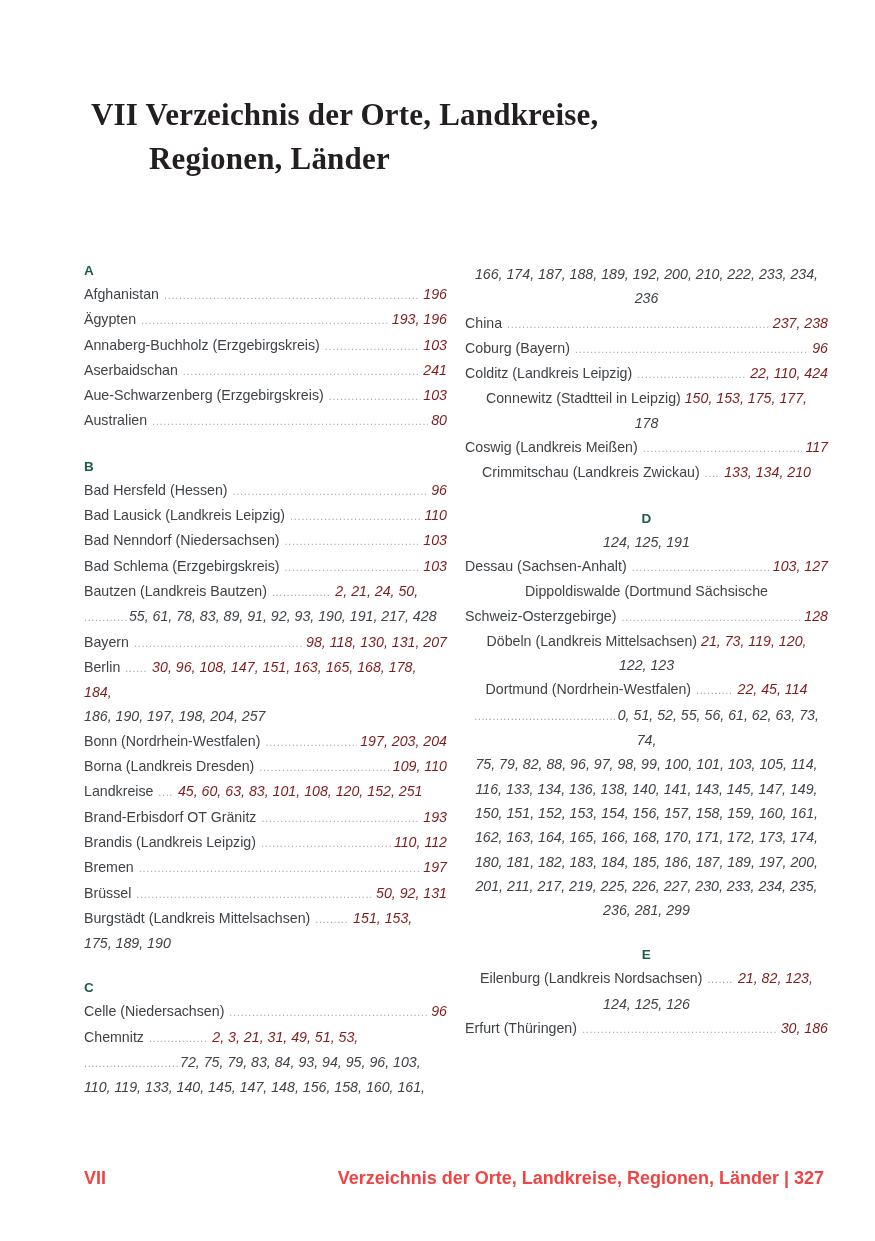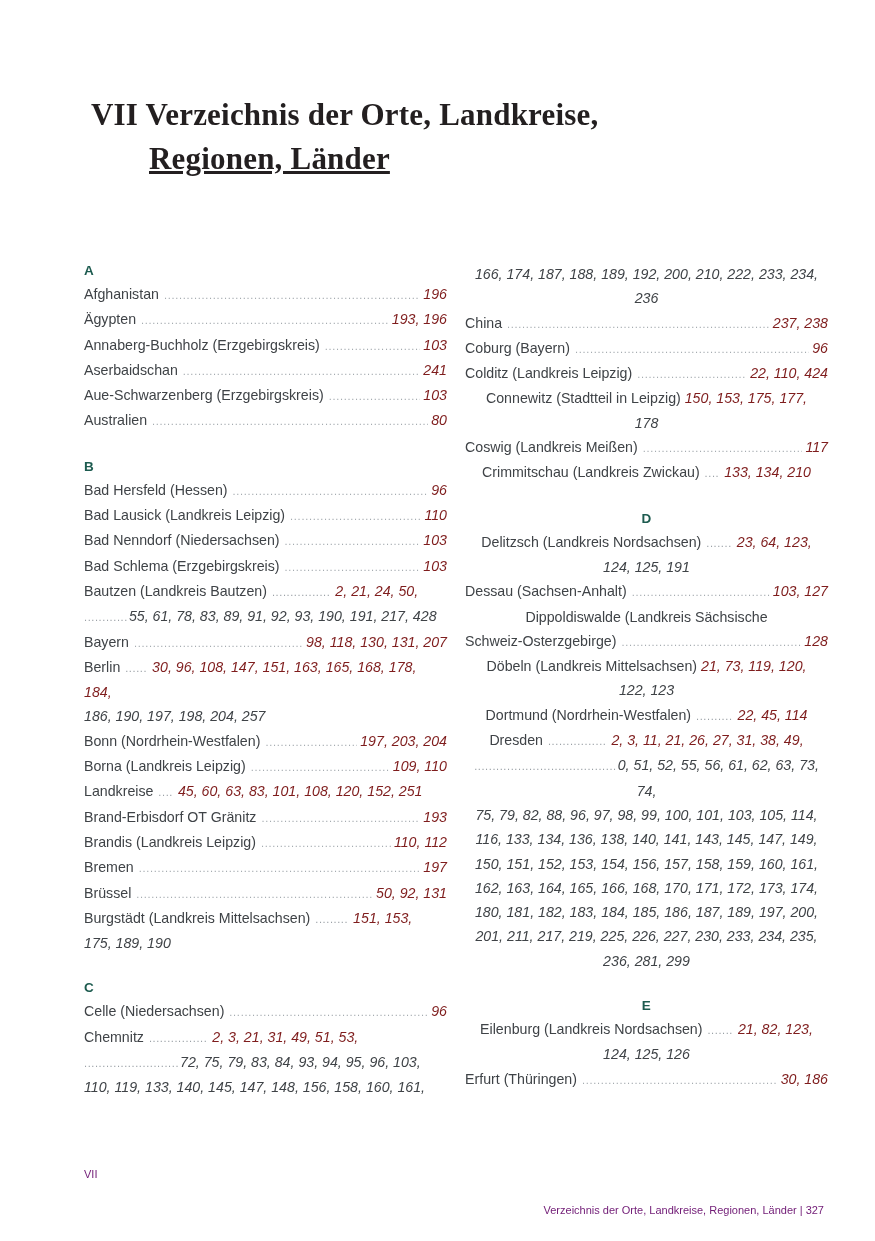--- a/index.html
+++ b/index.html
@@ -34,21 +34,20 @@
     font-family: "Liberation Serif", serif;
     font-size: 31px;
     font-weight: 700;
     line-height: 44px;
     color: #231f20;
     letter-spacing: 0.2px;
   }
   .page-title .line2 {
     display: block;
     padding-left: 58px;
-    text-decoration: underline;
   }
 
   
   .columns {
     position: absolute;
     left: 68px;
     top: 262px;
     width: 740px;
     height: 860px;
   }
@@ -135,33 +134,33 @@
   
   .entry.wrap .pages { font-style: italic; }
 
   
   .footer {
     position: absolute;
     left: 68px;
     top: 1168px;
     width: 740px;
     height: 20px;
-    font-size: 11px;
-    color: #701a75;
+    font-size: 18px;
+    color: #ef4444;
+    font-weight: bold;
   }
   .footer .f-left {
     position: absolute;
     left: 0; top: 0;
   }
   .footer .f-right {
     position: absolute;
     right: 0; top: 0;
     text-align: right;
     white-space: nowrap;
-    margin-top: 36px;
   }
 </style>
 </head>
 <body>
 
 <div class="page">
 
   <h1 class="page-title">
     <span>VII Verzeichnis der Orte, Landkreise,</span>
     <span class="line2">Regionen, Länder</span>
@@ -229,21 +228,21 @@
           <span class="pages">98, 118, 130, 131, 207</span>
         </div>
         <div class="entry wrap"><span class="term">Berlin </span><span class="leader">......</span><span class="pages"> 30, 96, 108, 147, 151, 163, 165, 168, 178, 184,</span></div>
         <div class="cont"><span>186, 190, 197, 198, 204, 257</span></div>
         <div class="entry fill">
           <span class="term">Bonn (Nordrhein-Westfalen)</span>
           <span class="leader-fill">........................................................................................................................</span>
           <span class="pages">197, 203, 204</span>
         </div>
         <div class="entry fill">
-          <span class="term">Borna (Landkreis Leipzig)</span>
+          <span class="term">Borna (Landkreis Dresden)</span>
           <span class="leader-fill">........................................................................................................................</span>
           <span class="pages">109, 110</span>
         </div>
         <div class="entry wrap"><span class="term">Landkreise </span><span class="leader">....</span><span class="pages"> 45, 60, 63, 83, 101, 108, 120, 152, 251</span></div>
         <div class="entry fill">
           <span class="term">Brand-Erbisdorf OT Gränitz</span>
           <span class="leader-fill">........................................................................................................................</span>
           <span class="pages">193</span>
         </div>
         <div class="entry fill">
@@ -293,37 +292,35 @@
         </div>
         <div class="entry wrap"><span class="term">Connewitz (Stadtteil in Leipzig) </span><span class="pages"> 150, 153, 175, 177,</span></div>
         <div class="cont"><span>178</span></div>
         <div class="entry fill">
           <span class="term">Coswig (Landkreis Meißen)</span>
           <span class="leader-fill">........................................................................................................................</span>
           <span class="pages">117</span>
         </div>
         <div class="entry wrap"><span class="term">Crimmitschau (Landkreis Zwickau) </span><span class="leader">....</span><span class="pages"> 133, 134, 210</span></div>
         <div class="sec-letter spaced">D</div>
-        <div class="entry wrap"><span class="term">Delitzsch (Landkreis Nordsachsen) </span><span class="leader">.......</span><span class="pages"> 23, 64, 123,</span></div>
         <div class="cont"><span>124, 125, 191</span></div>
         <div class="entry fill">
           <span class="term">Dessau (Sachsen-Anhalt)</span>
           <span class="leader-fill">........................................................................................................................</span>
           <span class="pages">103, 127</span>
         </div>
-        <div class="entry"><span class="term">Dippoldiswalde (Landkreis Sächsische</span></div>
+        <div class="entry"><span class="term">Dippoldiswalde (Dortmund Sächsische</span></div>
         <div class="entry fill">
           <span class="term">Schweiz-Osterzgebirge)</span>
           <span class="leader-fill">........................................................................................................................</span>
           <span class="pages">128</span>
         </div>
         <div class="entry wrap"><span class="term">Döbeln (Landkreis Mittelsachsen) </span><span class="pages"> 21, 73, 119, 120,</span></div>
         <div class="cont"><span>122, 123</span></div>
         <div class="entry wrap"><span class="term">Dortmund (Nordrhein-Westfalen) </span><span class="leader">..........</span><span class="pages"> 22, 45, 114</span></div>
-        <div class="entry wrap"><span class="term">Dresden </span><span class="leader">................</span><span class="pages"> 2, 3, 11, 21, 26, 27, 31, 38, 49,</span></div>
         <div class="cont"><span class="leader">.......................................</span><span>0, 51, 52, 55, 56, 61, 62, 63, 73, 74,</span></div>
         <div class="cont"><span>75, 79, 82, 88, 96, 97, 98, 99, 100, 101, 103, 105, 114,</span></div>
         <div class="cont"><span>116, 133, 134, 136, 138, 140, 141, 143, 145, 147, 149,</span></div>
         <div class="cont"><span>150, 151, 152, 153, 154, 156, 157, 158, 159, 160, 161,</span></div>
         <div class="cont"><span>162, 163, 164, 165, 166, 168, 170, 171, 172, 173, 174,</span></div>
         <div class="cont"><span>180, 181, 182, 183, 184, 185, 186, 187, 189, 197, 200,</span></div>
         <div class="cont"><span>201, 211, 217, 219, 225, 226, 227, 230, 233, 234, 235,</span></div>
         <div class="cont"><span>236, 281, 299</span></div>
         <div class="sec-letter spaced">E</div>
         <div class="entry wrap"><span class="term">Eilenburg (Landkreis Nordsachsen) </span><span class="leader">.......</span><span class="pages"> 21, 82, 123,</span></div>

